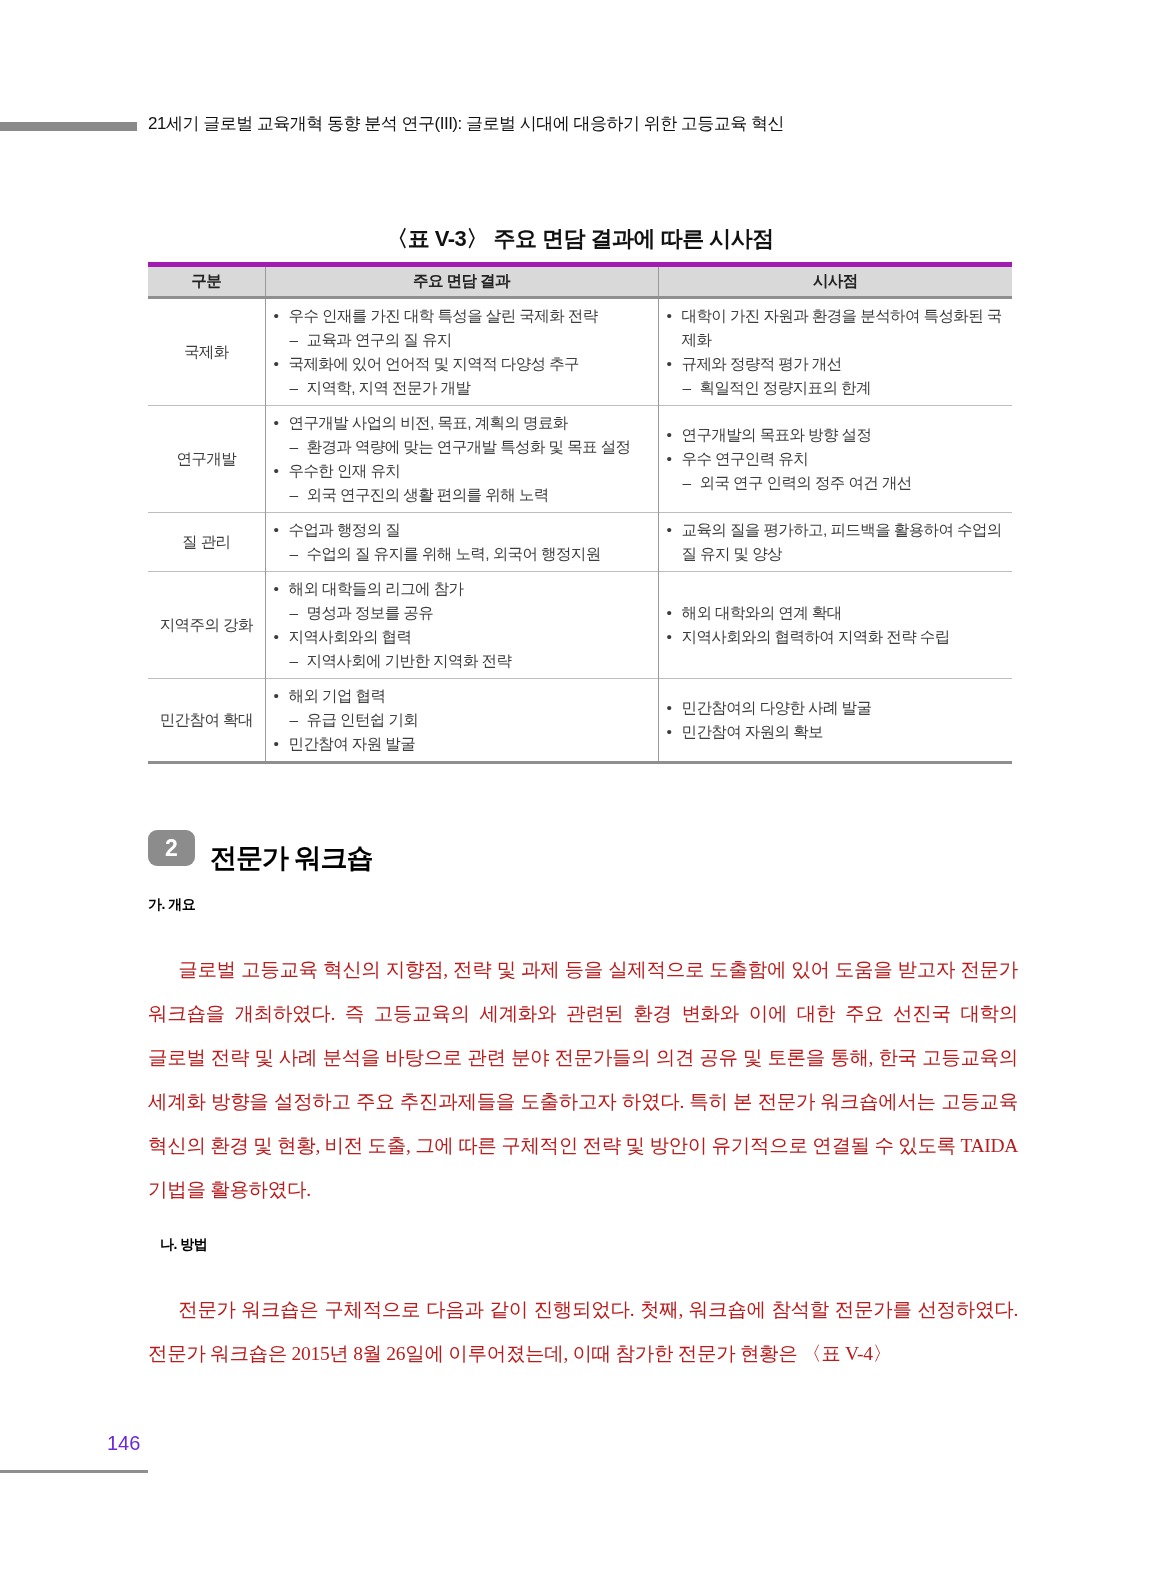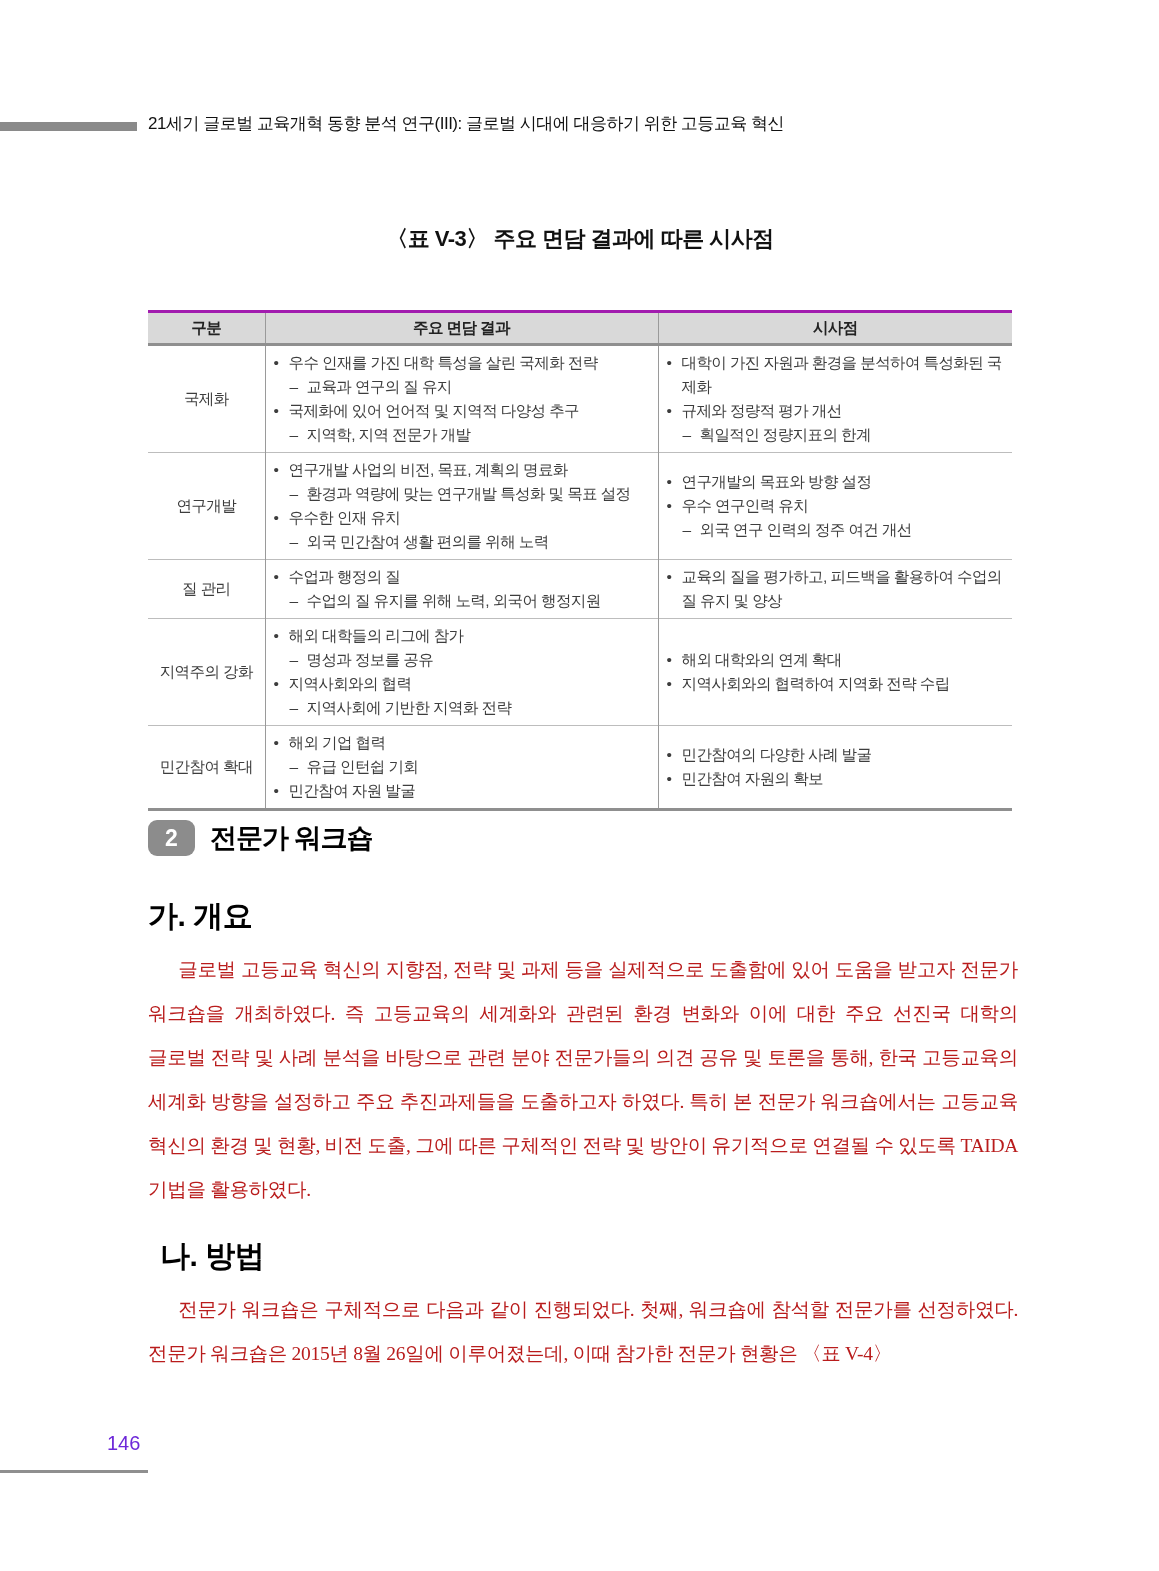--- a/index.html
+++ b/index.html
@@ -30,23 +30,22 @@
     position: absolute; top: 224px; left: 148px; width: 864px;
     text-align: center; font-weight: bold; font-size: 22px;
     letter-spacing: -0.5px; color: #111;
   }
 
   
   .tbl-wrap { position: absolute; top: 262px; left: 148px; width: 864px; }
   table.main-table {
     width: 864px; border-collapse: collapse; table-layout: fixed;
     font-size: 15.5px; color: #3d3d3d; letter-spacing: -0.6px;
-    border-top: 3px solid #a21caf;
+    border-top: 5px solid #a21caf;
     border-bottom: 3px solid #8f8f8f;
-    margin-top: 48px;
   }
   table.main-table col.c1 { width: 117px; }
   table.main-table col.c2 { width: 393px; }
   table.main-table col.c3 { width: 354px; }
   table.main-table th {
     background: #d9d9d9;
     border-bottom: 3px solid #8f8f8f;
     border-left: 1px solid #9a9a9a;
     border-right: 1px solid #9a9a9a;
     font-weight: bold; font-size: 15.5px; color: #222;
@@ -72,24 +71,24 @@
   .li.lvl2 .glyph { left: 18px; }
 
   
   .section-head { position: absolute; top: 820px; left: 148px; display: flex; align-items: center; }
   .section-badge {
     width: 47px; height: 36px; background: #8c8c8c; border-radius: 9px;
     color: #ffffff; font-weight: bold; font-size: 23px;
     display: flex; align-items: center; justify-content: center;
     margin-right: 15px;
   }
-  .section-title { font-size: 27px; font-weight: bold; letter-spacing: -1px; color: #000; }
-
-  
-  .subhead { position: absolute; left: 148px; font-size: 30px; font-weight: bold; letter-spacing: -0.5px; color: #000; }
+  .section-title { font-size: 27px; font-weight: bold; letter-spacing: -1px; color: #000; margin-top: 20px; }
+
+  
+  .subhead { position: absolute; left: 148px; font-size: 14px; font-weight: bold; letter-spacing: -0.5px; color: #000; }
   .subhead-1 { top: 896px; }
   .subhead-2 { top: 1236px; margin-left: 12px; }
 
   
   .body-para {
     position: absolute; left: 148px; width: 870px;
     font-family: "Liberation Serif", "DejaVu Serif", serif;
     font-size: 19.5px; line-height: 44px; text-align: justify;
     text-indent: 1.55em; color: #b91c1c; letter-spacing: -0.3px;
     word-break: keep-all;
@@ -148,21 +147,21 @@
               <div class="li lvl1"><span class="glyph">•</span><span>규제와 정량적 평가 개선</span></div>
               <div class="li lvl2"><span class="glyph">–</span><span>획일적인 정량지표의 한계</span></div>
             </td>
           </tr>
           <tr>
             <td class="cat">연구개발</td>
             <td class="items">
               <div class="li lvl1"><span class="glyph">•</span><span>연구개발 사업의 비전, 목표, 계획의 명료화</span></div>
               <div class="li lvl2"><span class="glyph">–</span><span>환경과 역량에 맞는 연구개발 특성화 및 목표 설정</span></div>
               <div class="li lvl1"><span class="glyph">•</span><span>우수한 인재 유치</span></div>
-              <div class="li lvl2"><span class="glyph">–</span><span>외국 민간참여 생활 편의를 위해 노력</span></div>
+              <div class="li lvl2"><span class="glyph">–</span><span>외국 연구진의 생활 편의를 위해 노력</span></div>
             </td>
             <td class="items">
               <div class="li lvl1"><span class="glyph">•</span><span>연구개발의 목표와 방향 설정</span></div>
               <div class="li lvl1"><span class="glyph">•</span><span>우수 연구인력 유치</span></div>
               <div class="li lvl2"><span class="glyph">–</span><span>외국 연구 인력의 정주 여건 개선</span></div>
             </td>
           </tr>
           <tr>
             <td class="cat">질 관리</td>
             <td class="items">

